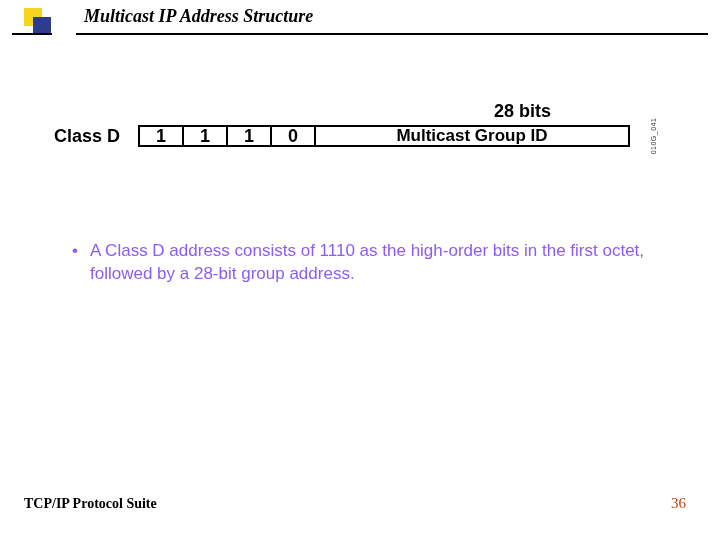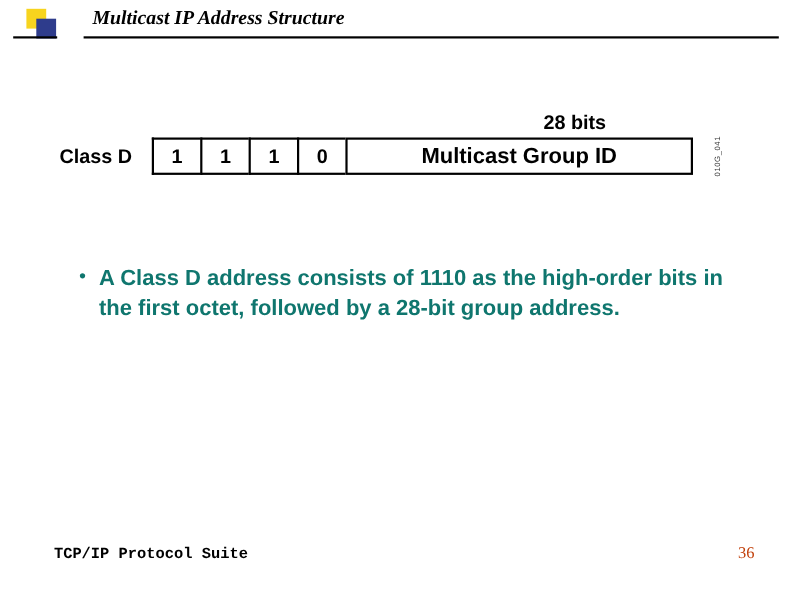--- a/index.html
+++ b/index.html
@@ -74,21 +74,21 @@
     top: -24px;
     font-family: Arial, sans-serif;
     font-weight: bold;
     font-size: 18px;
     color: #000;
     margin-left: 40px;
   }
   .row {
     display: flex;
     align-items: stretch;
-    height: 34px;
+    height: 22px;
   }
   .classd {
     width: 84px;
     font-family: Arial, sans-serif;
     font-weight: bold;
     font-size: 18px;
     color: #000;
     display: flex;
     align-items: center;
     justify-content: flex-start;
@@ -98,21 +98,21 @@
     border: 2px solid #000;
     border-right: none;
     display: flex;
     align-items: center;
     justify-content: center;
     font-family: Arial, sans-serif;
     font-weight: bold;
     font-size: 18px;
   }
   .bit { width: 44px; }
-  .group { width: 316px; border-right: 2px solid #000; font-size: 20px; }
+  .group { width: 316px; border-right: 2px solid #000; font-size: 17px; }
   .sidetext {
     position: absolute;
     right: -8px;
     top: 50%;
     transform: translateY(-50%) rotate(-90deg);
     transform-origin: center;
     font-size: 7px;
     font-family: Arial, sans-serif;
     color: #333;
     letter-spacing: 0.5px;
@@ -122,43 +122,42 @@
     position: absolute;
     left: 72px;
     top: 240px;
     width: 590px;
     list-style: none;
   }
   .bullets li {
     position: relative;
     padding-left: 18px;
     font-family: Arial, sans-serif;
-    font-weight: bold;
-    font-size: 20px;
+    font-weight: normal;
+    font-size: 17px;
     line-height: 1.35;
-    color: #0f766e;
+    color: #8b5cf6;
     margin-bottom: 10px;
   }
   .bullets li::before {
     content: "•";
     position: absolute;
     left: 0;
     top: 0;
     font-size: 17px;
   }
 
   .footer-left {
     position: absolute;
     left: 24px;
     bottom: 28px;
-    font-family: Liberation Mono, monospace;
+    font-family: Liberation Serif, serif;
     font-weight: bold;
     font-size: 14px;
     color: #000;
-    margin-left: 25px;
   }
   .footer-right {
     position: absolute;
     right: 34px;
     bottom: 28px;
     font-family: Liberation Serif, serif;
     font-size: 15px;
     color: #c2410c;
   }
 </style>

